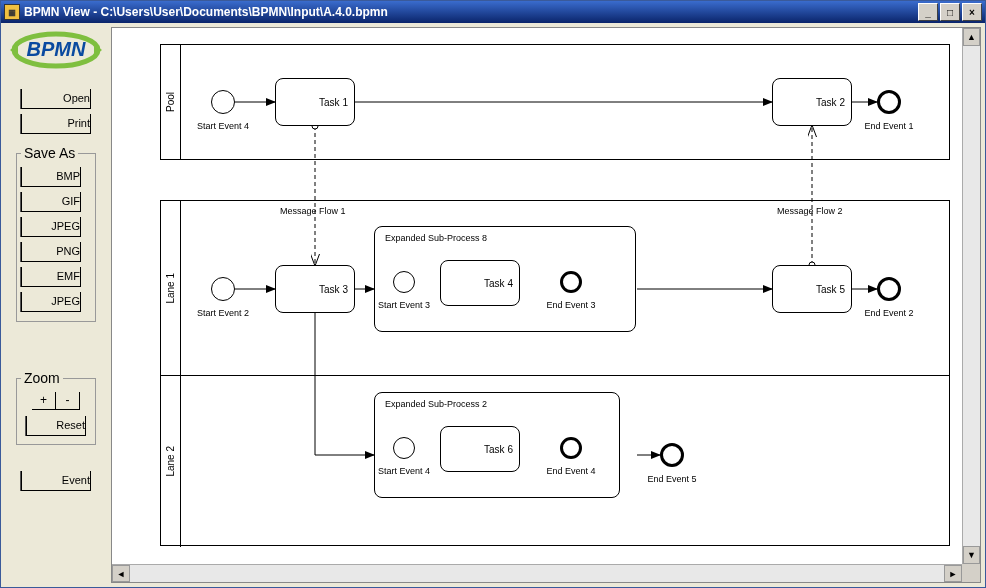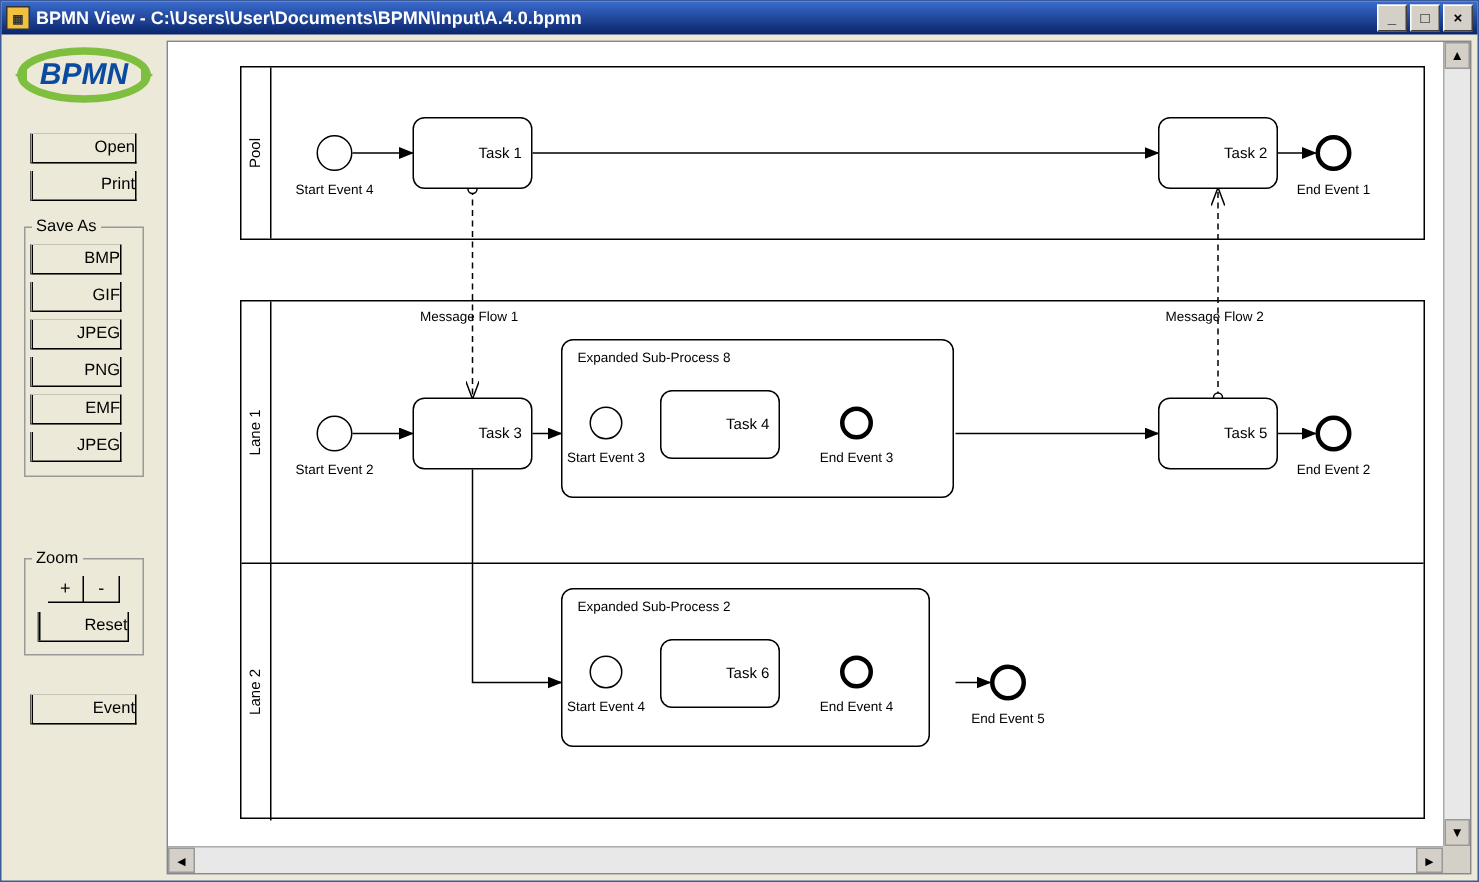--- a/index.html
+++ b/index.html
@@ -10,21 +10,21 @@
   .titlebar .title-text { flex: 1; }
   .titlebar .win-controls { display: flex; gap: 2px; }
   .titlebar .win-btn { width: 20px; height: 18px; background: #d4d0c8; border: 1px solid #fff; border-right-color: #404040; border-bottom-color: #404040; color: #000; display: flex; align-items: center; justify-content: center; font-size: 10px; font-weight: bold; cursor: pointer; }
   .client { flex: 1; display: flex; overflow: hidden; }
   .sidebar { width: 110px; padding: 6px 8px; display: flex; flex-direction: column; align-items: center; }
   .logo { width: 92px; height: 42px; margin-bottom: 18px; display: flex; align-items: center; justify-content: center; }
   .logo svg { display: block; }
   .side-btn { width: 70px; height: 20px; background: #ece9d8; border-top: 1px solid #fff; border-left: 1px solid #fff; border-right: 1px solid #555; border-bottom: 2px solid #000; margin-bottom: 5px; text-align: right; line-height: 18px; cursor: pointer; font-size: 11px; box-shadow: 1px 0 0 #000 inset, -1px 0 0 #555; }
   .side-btn { border: none; border-bottom: 1.5px solid #000; border-right: 1.5px solid #000; background:#ece9d8; }
   fieldset.group { width: 80px; border: 1px solid #999; margin: 6px 0 10px 0; padding: 6px 4px 4px 4px; }
-  fieldset.group legend { padding: 0 3px; font-size: 11px; }
+  fieldset.group legend { padding: 0 3px; font-size: 14px; }
   .zoom-row { display:flex; gap:0; margin-bottom:6px; justify-content:center;}
   .zoom-btn { width:24px; height:18px; border:none; border-bottom:1.5px solid #000; border-right:1.5px solid #000; background:#ece9d8; text-align:center; line-height:16px; cursor:pointer; font-size:12px; }
   .canvas-wrap { flex:1; position:relative; background:#fff; margin:4px 4px 4px 0; border:1px solid #888; overflow:hidden; }
   .scroll-v { position:absolute; right:0; top:0; bottom:18px; width:18px; background:#e8e8e8; border-left:1px solid #aaa; display:flex; flex-direction:column; }
   .scroll-v .scroll-arrow, .scroll-h .scroll-arrow { width:100%; height:18px; background:#d4d0c8; border:1px solid #999; display:flex; align-items:center; justify-content:center; font-size:9px; cursor:pointer; }
   .scroll-v .scroll-track { flex:1; }
   .scroll-h { position:absolute; left:0; right:18px; bottom:0; height:18px; background:#e8e8e8; border-top:1px solid #aaa; display:flex; }
   .scroll-h .scroll-arrow { height:100%; width:18px; }
   .scroll-h .scroll-track { flex:1; }
   .corner { position:absolute; right:0; bottom:0; width:18px; height:18px; background:#d4d0c8; }

